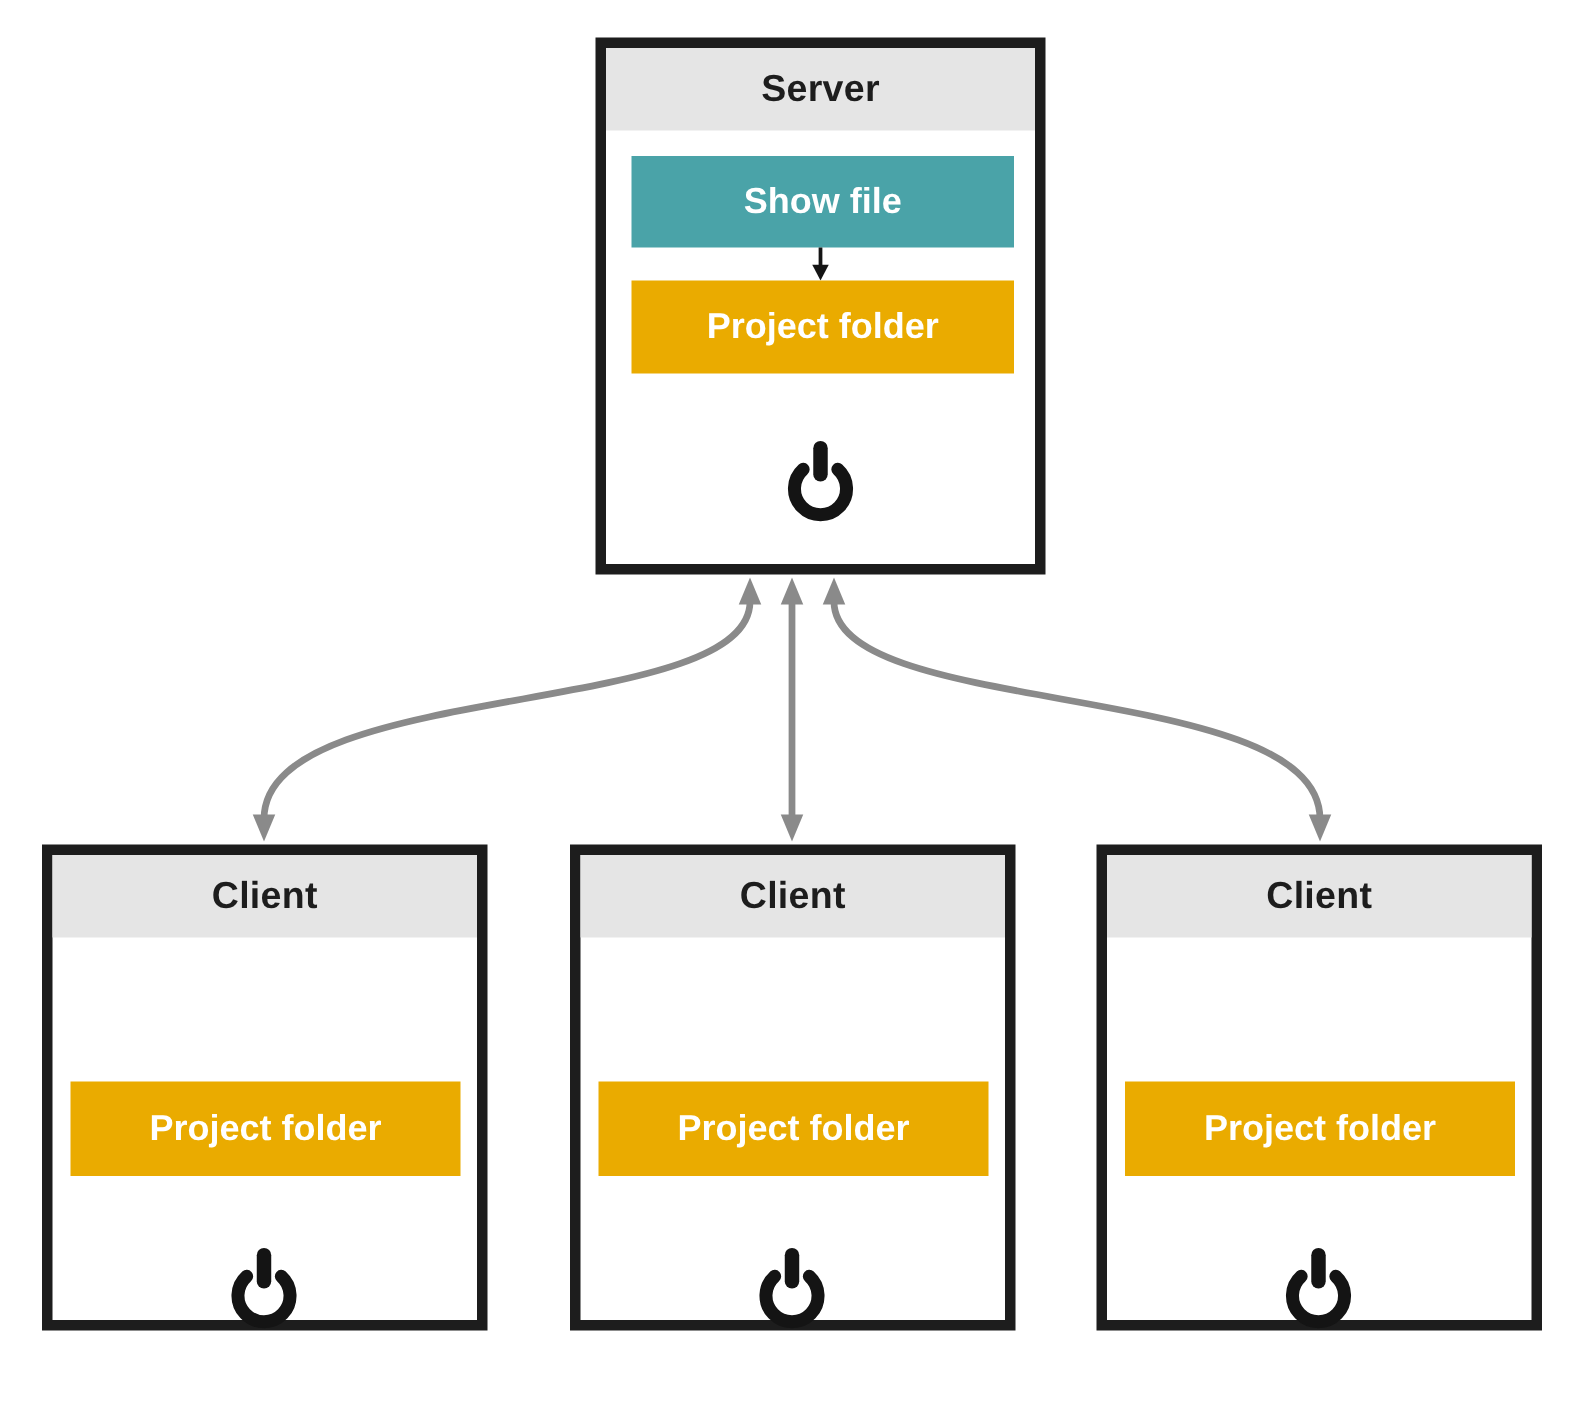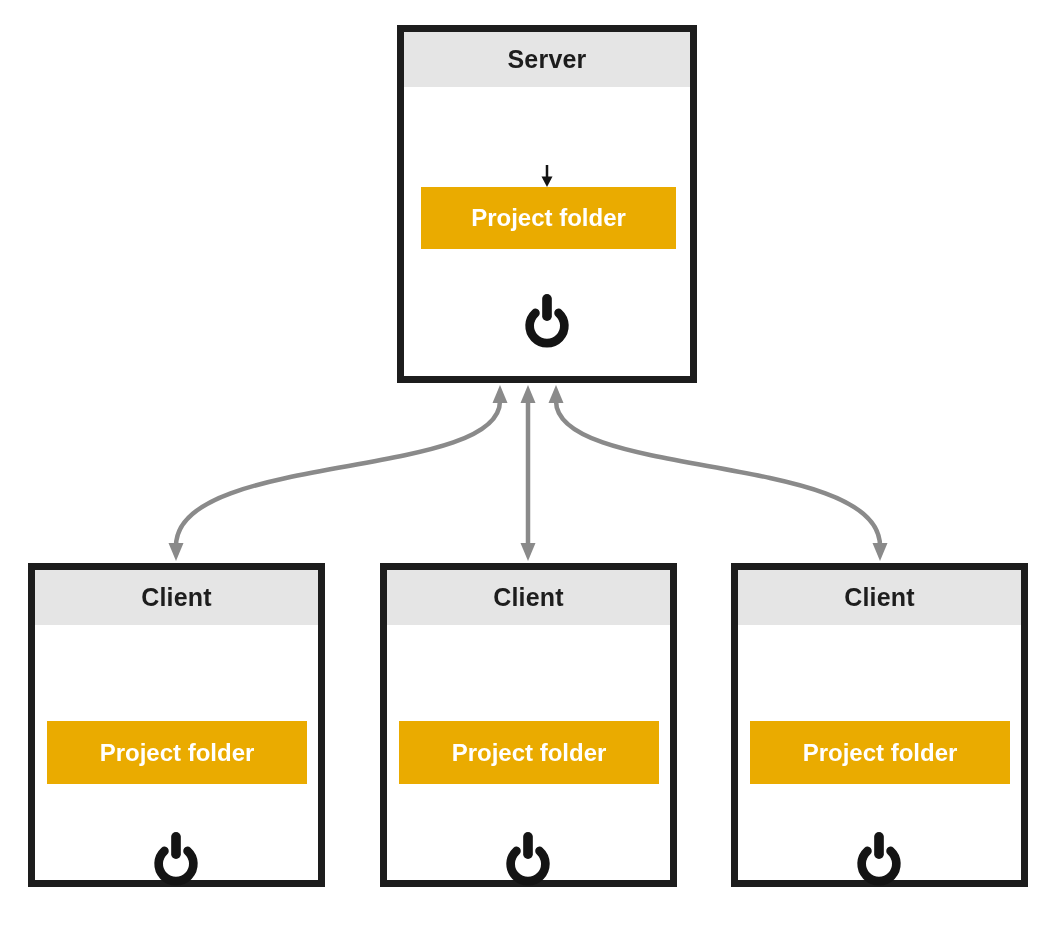--- a/index.html
+++ b/index.html
@@ -81,20 +81,23 @@
       <path d="M 556 401 C 556 480, 880 452, 880 546" fill="none" stroke="#8a8a8a" stroke-width="4.5"></path>
       <polygon points="556,385 548.5,403 563.5,403" fill="#8a8a8a"></polygon>
       <polygon points="880,561 872.5,543 887.5,543" fill="#8a8a8a"></polygon>
     </g>
   </svg>
 
   <div class="node server">
     <div class="node-header">
       <span class="node-title">Server</span>
     </div>
+    <div class="btn teal show-file">
+      <span>Show file</span>
+    </div>
     <svg class="flow-arrow" width="20" height="24" viewBox="0 0 20 24">
       <line x1="10" y1="1" x2="10" y2="14" stroke="#141414" stroke-width="2.5"></line>
       <polygon points="10,23 4.5,12.5 15.5,12.5" fill="#141414"></polygon>
     </svg>
     <div class="btn orange project-folder">
       <span>Project folder</span>
     </div>
     <svg class="power" viewBox="0 0 56 60">
       <path d="M 40.0 21.6 A 18 18 0 1 1 16.0 21.6" fill="none" stroke="#141414" stroke-width="9" stroke-linecap="round"></path>
       <line x1="28" y1="7" x2="28" y2="25" stroke="#141414" stroke-width="10" stroke-linecap="round"></line>

